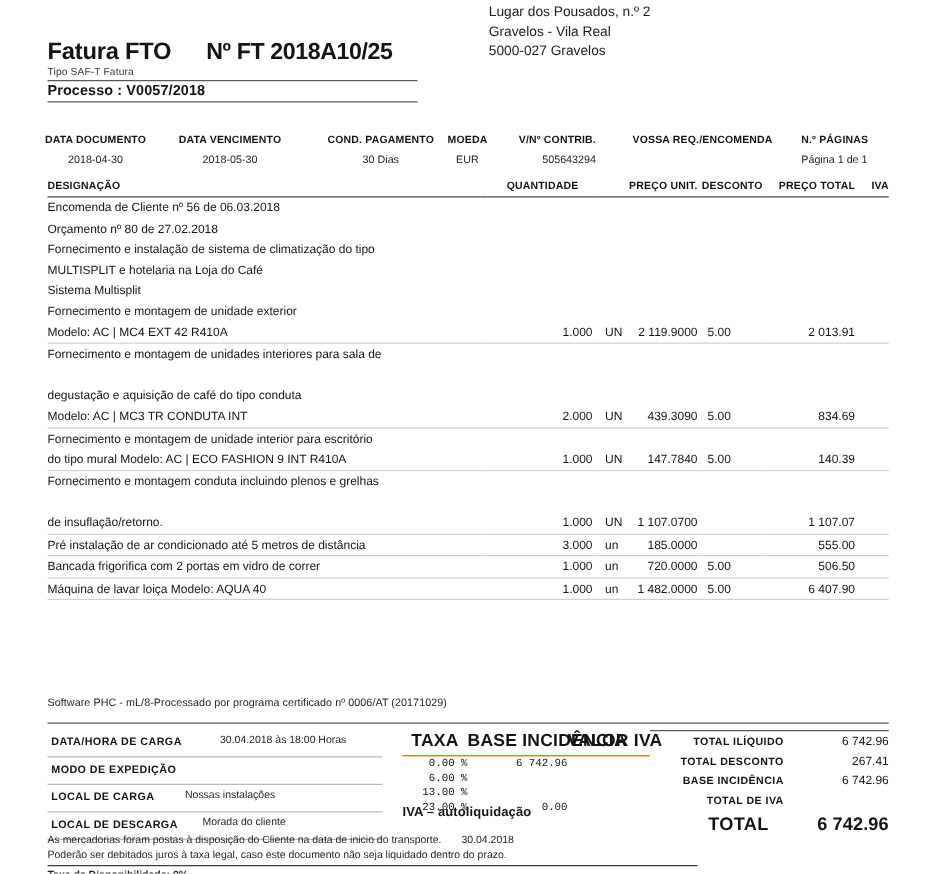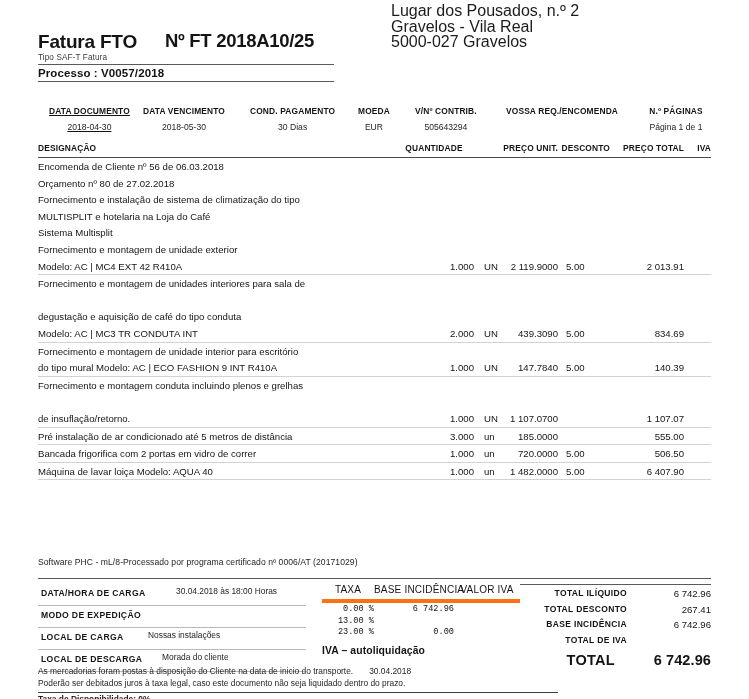--- a/index.html
+++ b/index.html
@@ -15,30 +15,30 @@
   .page {
     position: relative;
     width: 749px;
     height: 699px;
     background: #ffffff;
     overflow: hidden;
   }
 
   
   .abs { position: absolute; }
-  .r { text-align: center; }
+  .r { text-align: left; }
   .c { text-align: center; }
-  .l { text-align: center; }
+  .l { text-align: right; }
   .rule { background: #5a5a5a; height: 1px; }
   .rule-dark { background: #3c3c3c; height: 1px; }
 
   
   #company-address {
     left: 391px; top: 3px; width: 330px;
-    font-size: 16px; line-height: 15.6px; color: #1c1c1c;
+    font-size: 11px; line-height: 15.6px; color: #1c1c1c;
   }
   #doc-title {
     left: 38px; top: 31px;
     font-size: 19px; font-weight: bold; letter-spacing: -0.2px;
   }
   #doc-number {
     left: 165px; top: 30px;
     font-size: 18.5px; font-weight: bold; letter-spacing: -0.3px;
   }
   #doc-subtype {
@@ -108,22 +108,22 @@
   .foot-val {
     position: absolute; top: 2px;
     font-size: 8.4px; color: #242424; white-space: nowrap;
   }
   .foot-underline { position: absolute; left: 0; bottom: 0; width: 268px; height: 1px; background: #b9b9b9; }
 
   
   #vat-table { left: 322px; top: 584px; width: 198px; }
   #vat-table table { border-collapse: collapse; width: 198px; table-layout: fixed; }
   #vat-table th {
-    font-size: 10px; font-weight: normal; letter-spacing: 0.2px;
-    padding: 0 0 4px 0; border-bottom: 4px solid #f97316; white-space: nowrap;
+    font-size: 14px; font-weight: bold; letter-spacing: 0.2px;
+    padding: 0 0 4px 0; border-bottom: 1px solid #f97316; white-space: nowrap;
   }
   #vat-table td { font-size: 8.6px; padding: 1.4px 0 0 0; white-space: nowrap; font-family: Liberation Mono, monospace; }
   .vc-taxa { width: 52px; text-align: right; }
   .vc-base { width: 80px; text-align: right; }
   .vc-val  { width: 66px; text-align: right; }
   th.vc-taxa { text-align: center; }
   th.vc-base { text-align: center; }
   th.vc-val  { text-align: center; }
   #vat-note {
     left: 322px; top: 645px; font-size: 10.4px; font-weight: bold; letter-spacing: 0.1px;
@@ -168,29 +168,29 @@
   </div>
 
   <div class="abs" id="doc-title">Fatura FTO</div>
   <div class="abs" id="doc-number">Nº FT 2018A10/25</div>
   <div class="abs" id="doc-subtype">Tipo SAF-T   Fatura</div>
   <div class="abs rule" id="subtype-rule"></div>
   <div class="abs" id="processo">Processo : V0057/2018</div>
   <div class="abs rule" id="processo-rule"></div>
 
   <div id="info-strip">
-    <div class="info-col" style="left:49px;text-decoration:underline;">
+    <div class="info-col" style="left:36px;">
       <div class="info-head">DATA DOCUMENTO</div>
       <div class="info-val c">2018-04-30</div>
     </div>
     <div class="info-col" style="left:143px;">
       <div class="info-head">DATA VENCIMENTO</div>
       <div class="info-val c">2018-05-30</div>
     </div>
-    <div class="info-col" style="left:250px;">
+    <div class="info-col" style="left:262px;">
       <div class="info-head">COND. PAGAMENTO</div>
       <div class="info-val c">30 Dias</div>
     </div>
     <div class="info-col" style="left:358px;">
       <div class="info-head">MOEDA</div>
       <div class="info-val c">EUR</div>
     </div>
     <div class="info-col" style="left:415px;">
       <div class="info-head">V/Nº CONTRIB.</div>
       <div class="info-val l">505643294</div>
@@ -429,20 +429,25 @@
           <th class="vc-val">VALOR IVA</th>
         </tr>
       </thead>
       <tbody id="vat-body">
           <tr>
             <td class="vc-taxa">0.00 %</td>
             <td class="vc-base">6 742.96</td>
             <td class="vc-val">&nbsp;</td>
           </tr>
           <tr>
+            <td class="vc-taxa">6.00 %</td>
+            <td class="vc-base">&nbsp;</td>
+            <td class="vc-val">&nbsp;</td>
+          </tr>
+          <tr>
             <td class="vc-taxa">13.00 %</td>
             <td class="vc-base">&nbsp;</td>
             <td class="vc-val">&nbsp;</td>
           </tr>
           <tr>
             <td class="vc-taxa">23.00 %</td>
             <td class="vc-base">0.00</td>
             <td class="vc-val">&nbsp;</td>
           </tr>
         </tbody>

